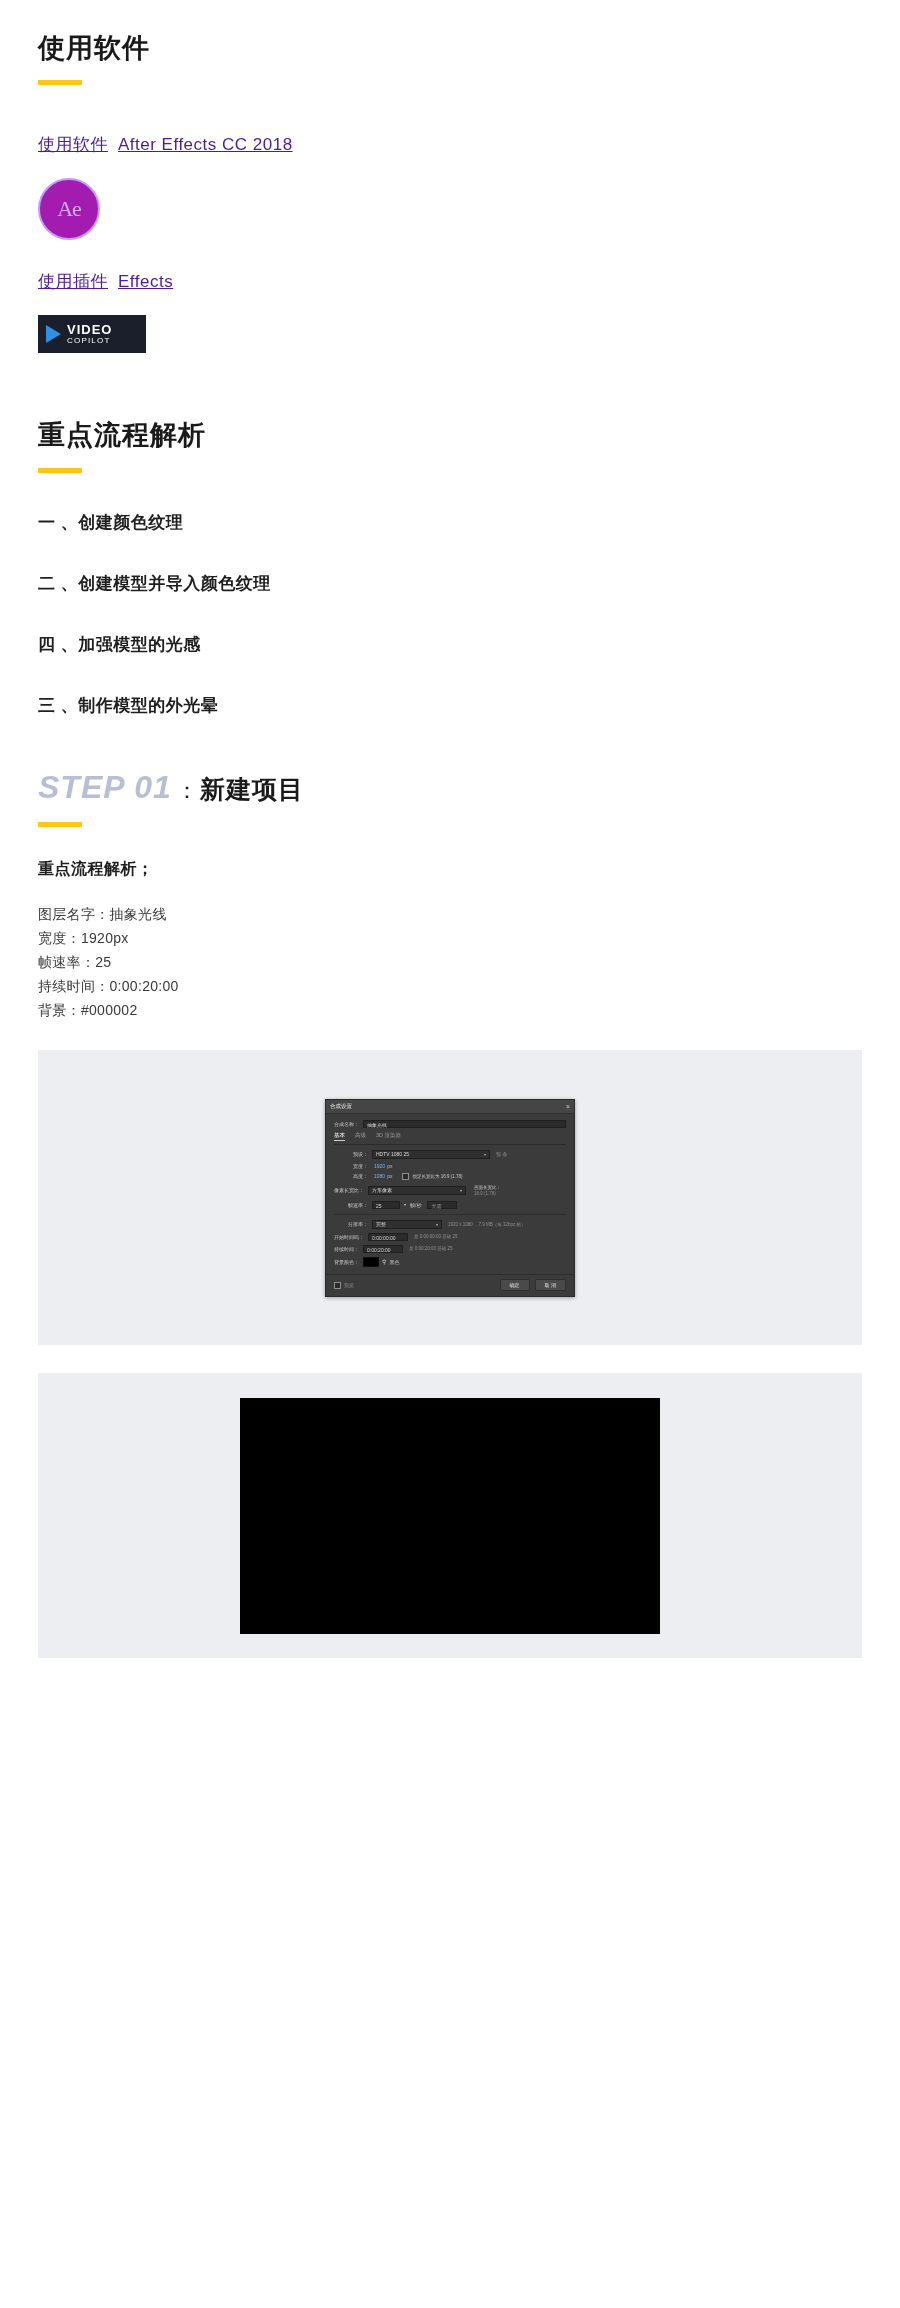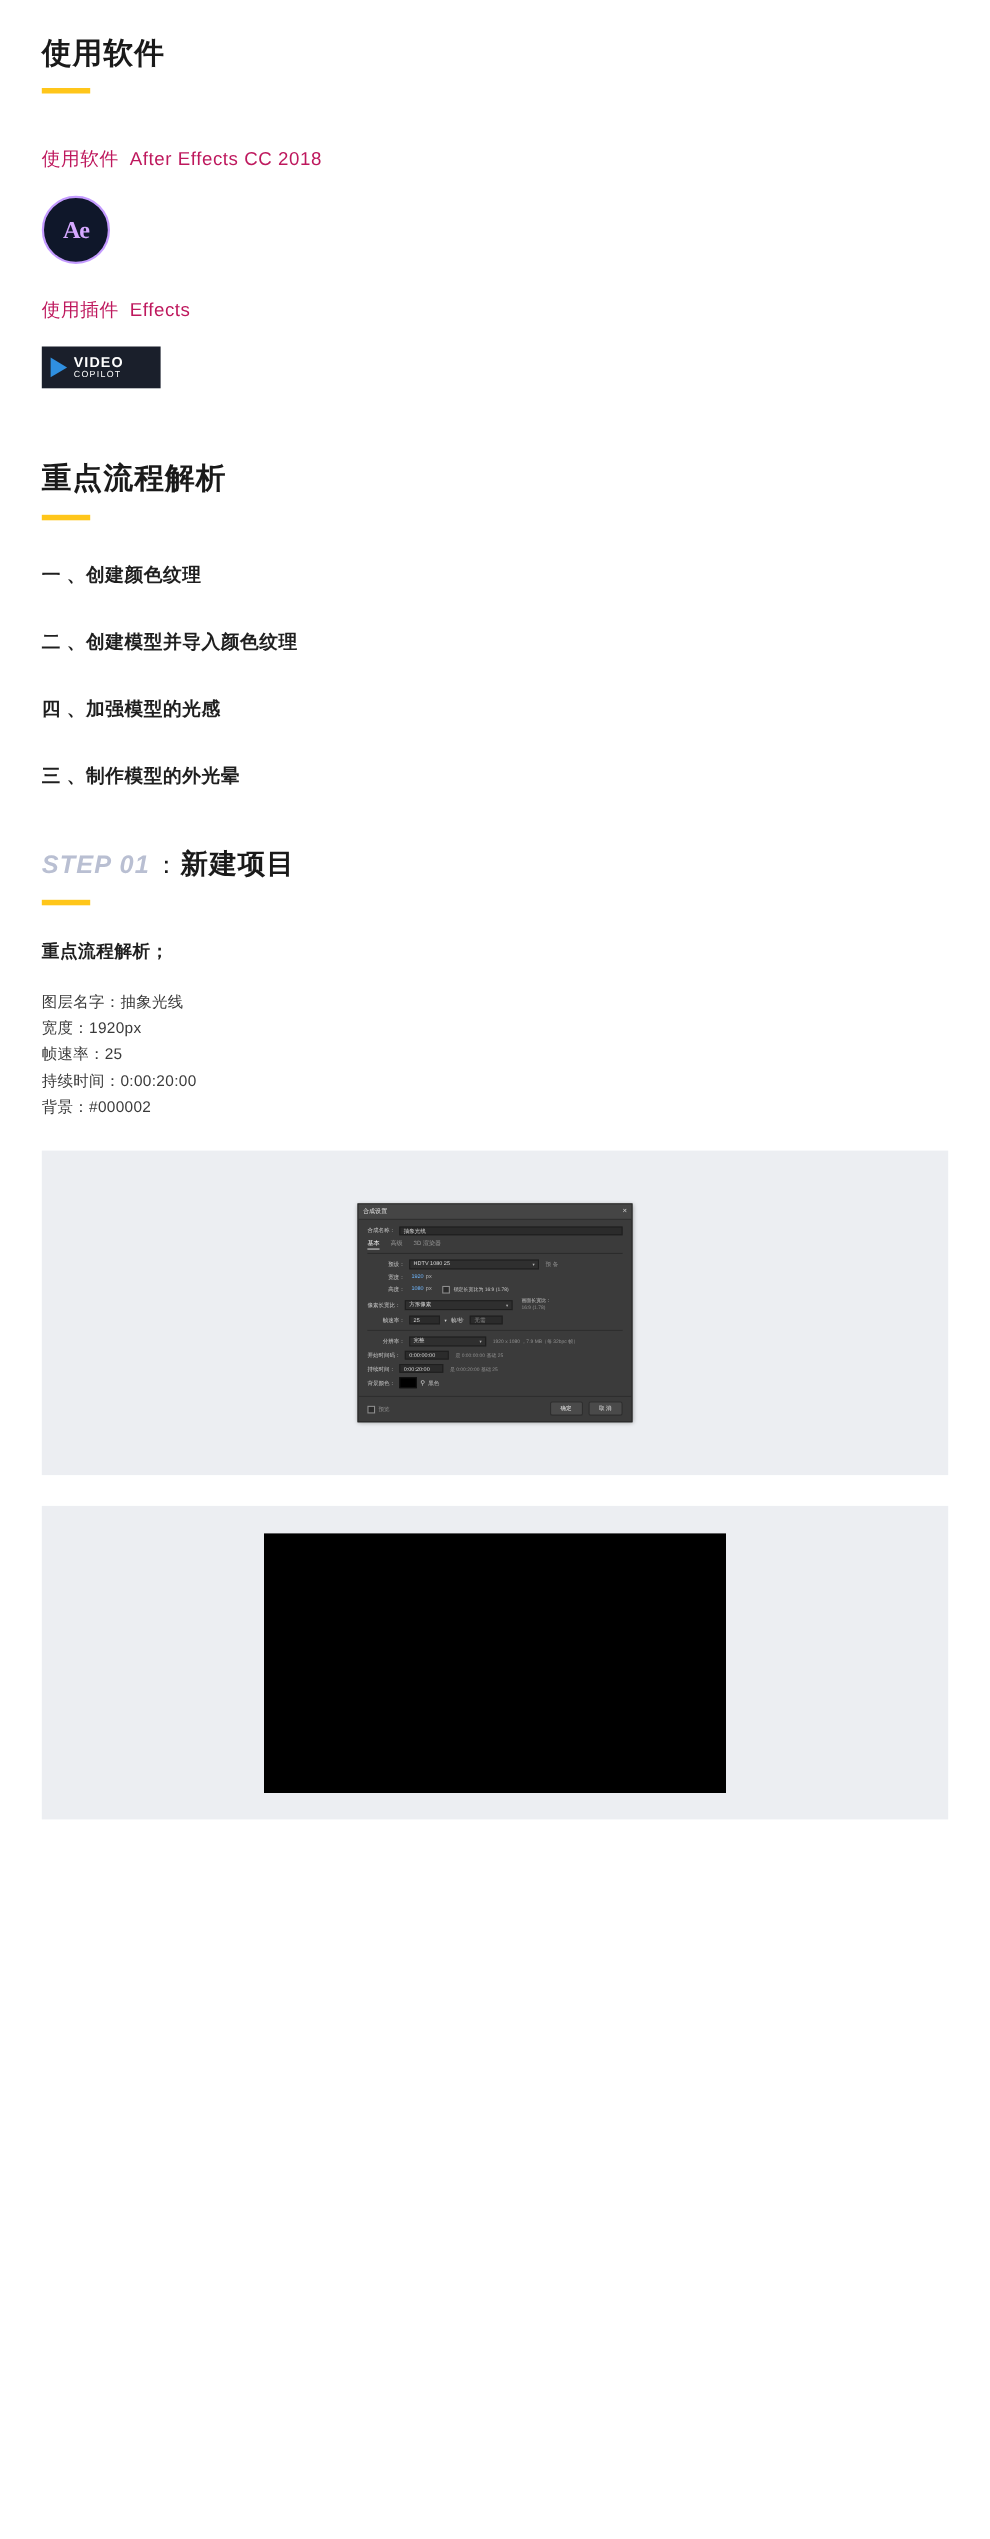--- a/index.html
+++ b/index.html
@@ -31,41 +31,42 @@
   .rule {
     width: 44px;
     height: 5px;
     background: #ffc61a;
     margin-top: 16px;
   }
   .blk-1 { padding-top: 32px; }
   
   .soft-line {
     font-size: 17px;
-    color: #be185d;
+    color: #4c1d95;
     letter-spacing: .5px;
+    text-decoration: underline;
   }
   .soft-line .gap { display:inline-block; width: 10px; }
   .mt-48 { margin-top: 48px; }
   .mt-30 { margin-top: 30px; }
   .mt-22 { margin-top: 22px; }
 
   
   .ae-badge {
     width: 58px;
     height: 58px;
     border-radius: 50%;
-    background: #0f172a;
+    background: #a21caf;
     border: 2px solid #c49bff;
     display: flex;
     align-items: center;
     justify-content: center;
     color: #d5a8ff;
     font-size: 22px;
-    font-weight: bold;
+    font-weight: normal;
     font-family: "Liberation Serif", serif;
     letter-spacing: -1px;
   }
   
   .vc-badge {
     width: 108px;
     height: 38px;
     background: #1a1f2b;
     display: flex;
     align-items: center;
@@ -102,21 +103,21 @@
     margin-top: 38px;
   }
 
   
   .step-row {
     display: flex;
     align-items: baseline;
     margin-top: 52px;
   }
   .step-tag {
-    font-size: 23px;
+    font-size: 32px;
     font-weight: bold;
     font-style: italic;
     color: #b9bfd2;
     letter-spacing: 1px;
   }
   .step-colon {
     font-size: 22px;
     color: #1a1a1a;
     margin: 0 2px 0 4px;
   }

